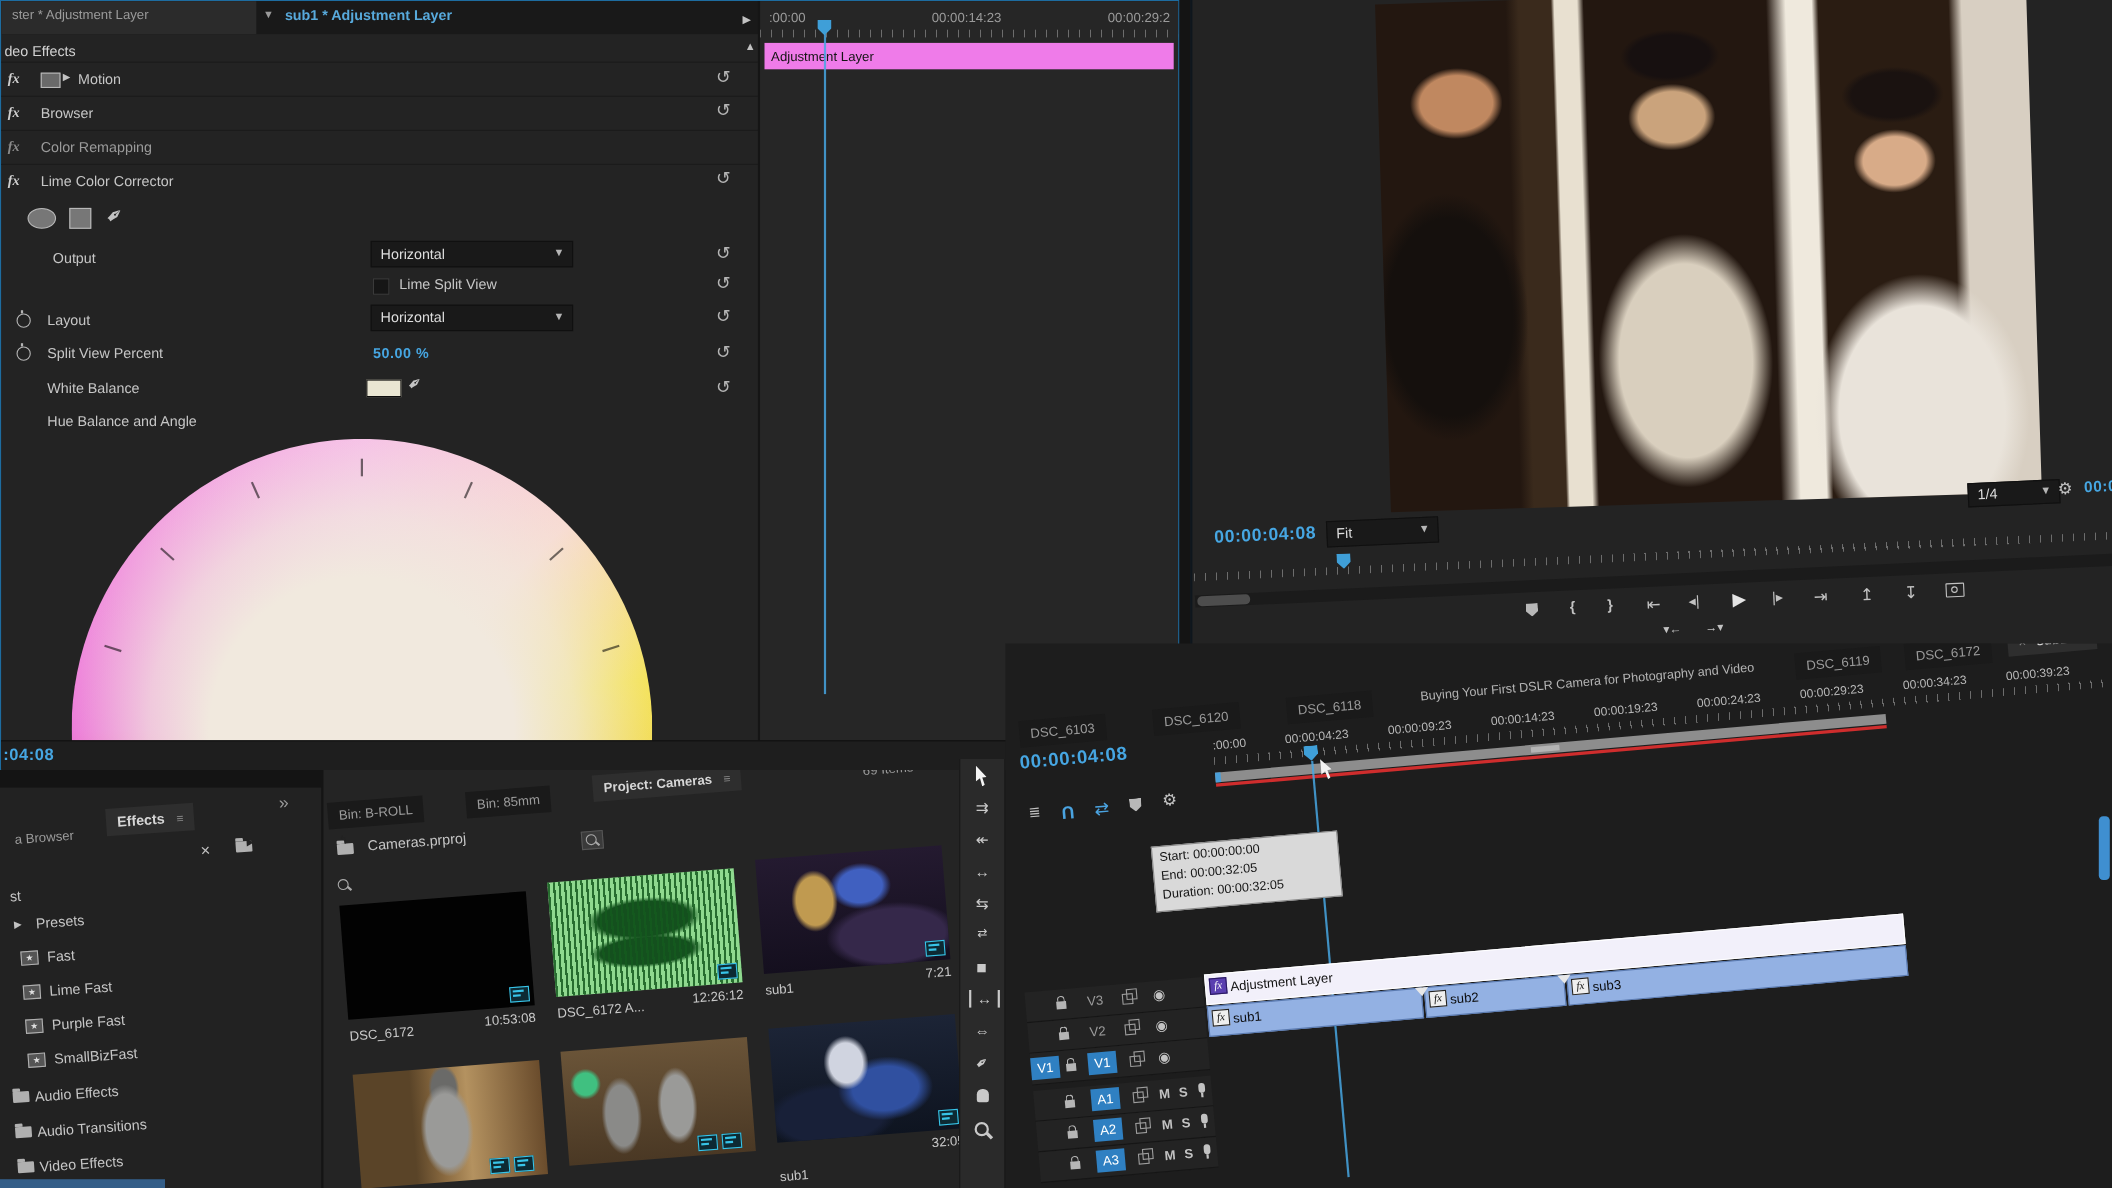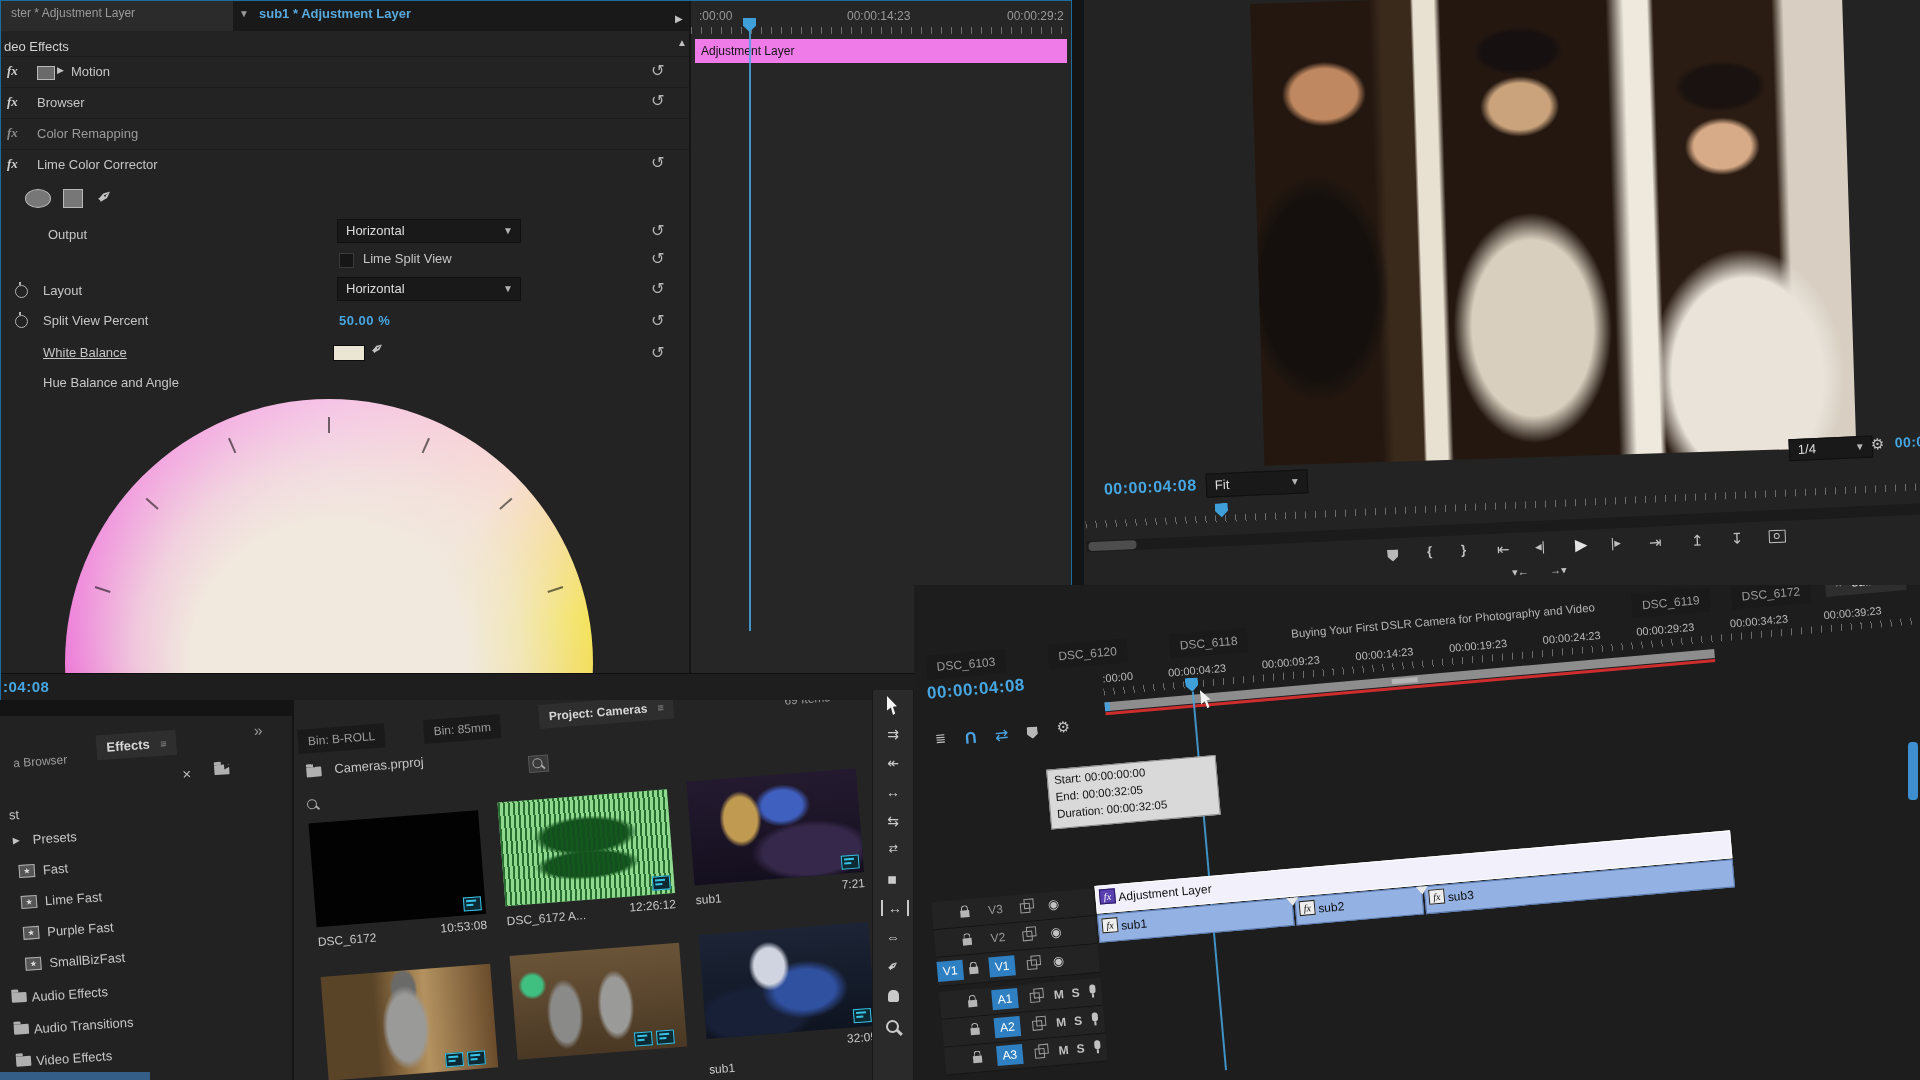--- a/index.html
+++ b/index.html
@@ -133,21 +133,21 @@
     <span>Horizontal</span>
     <span class="car">▼</span>
   </div>
   <span class="reset" style="top:280px;">↺</span>
 
   <span class="stopwatch" style="left:14px;top:314px;"></span>
   <span class="abs lbl" style="left:42px;top:312px;">Split View Percent</span>
   <span class="abs tc" style="left:338px;top:312px;font-size:13px;">50.00 %</span>
   <span class="reset" style="top:312px;">↺</span>
 
-  <span class="abs lbl" style="left:42px;top:344px;text-decoration:underline;">White Balance</span>
+  <span class="abs lbl" style="left:42px;top:344px;">White Balance</span>
   <span class="swatch" style="left:332px;top:344px;background:#eae6d3;"></span>
   <span class="abs icon" style="left:370px;top:338px;font-size:16px;transform:rotate(-40deg);">✒</span>
   <span class="reset" style="top:344px;">↺</span>
 
   <span class="abs lbl" style="left:42px;top:374px;">Hue Balance and Angle</span>
 
   <div class="abs" style="left:64px;top:398px;width:528px;height:300px;overflow:hidden;">
     <div class="abs" style="left:0;top:0;width:528px;height:528px;border-radius:50%;
         background:
         radial-gradient(circle at 50% 50%, #f1e9de 0 37%, rgba(241,233,222,.75) 52%, rgba(241,233,222,0) 78%),

